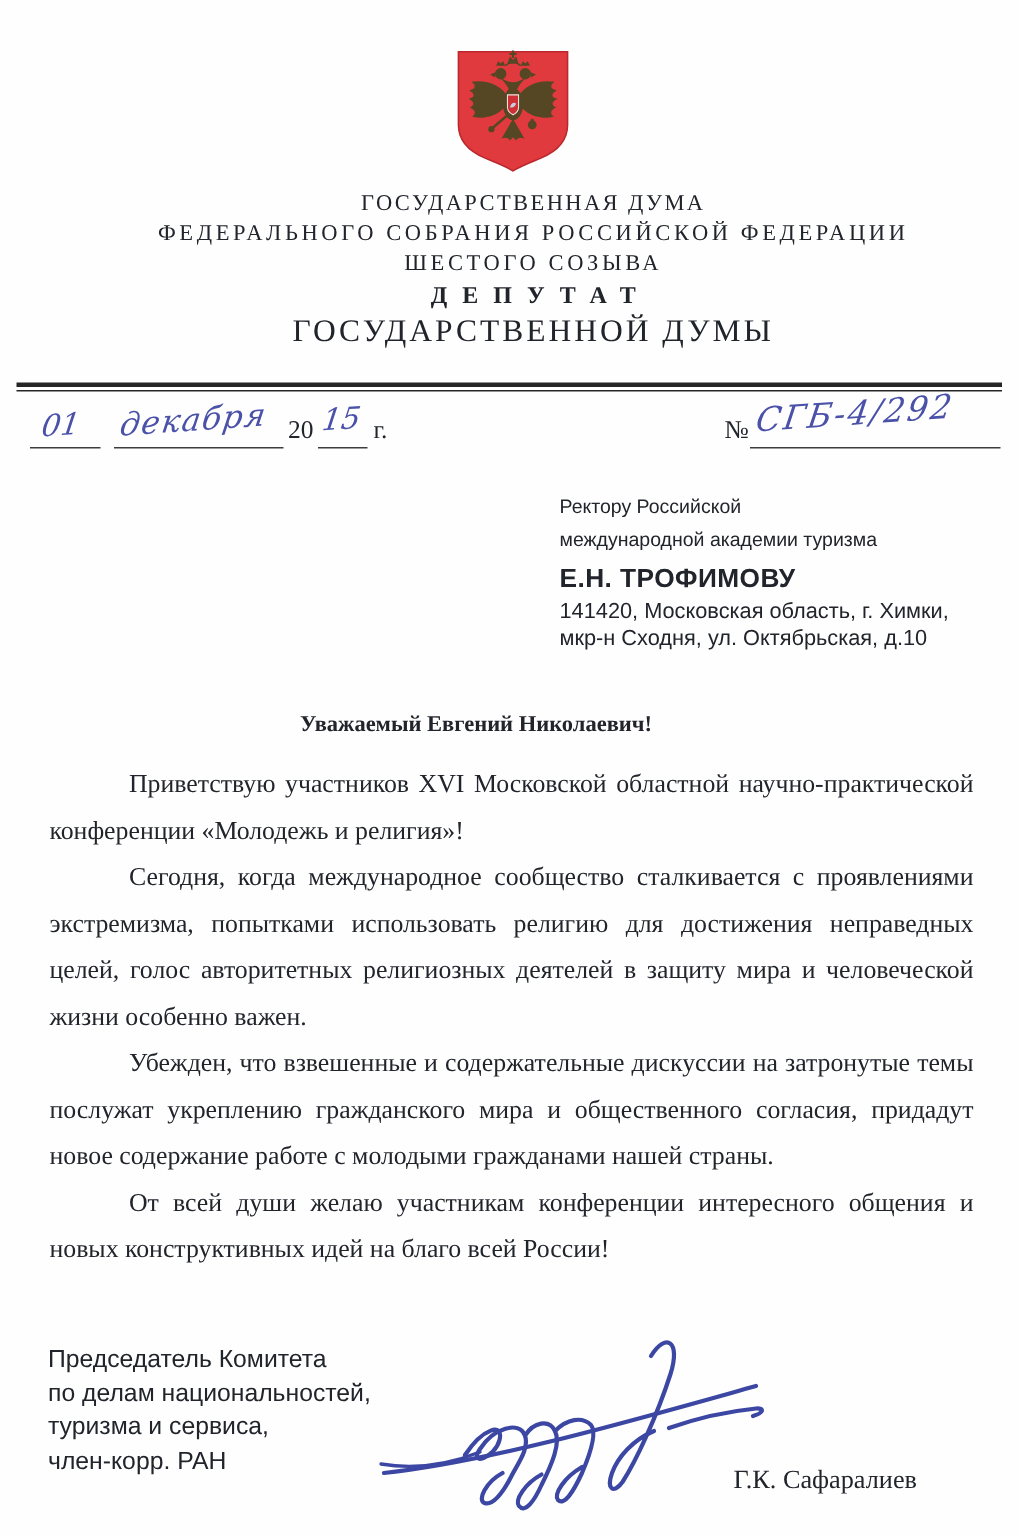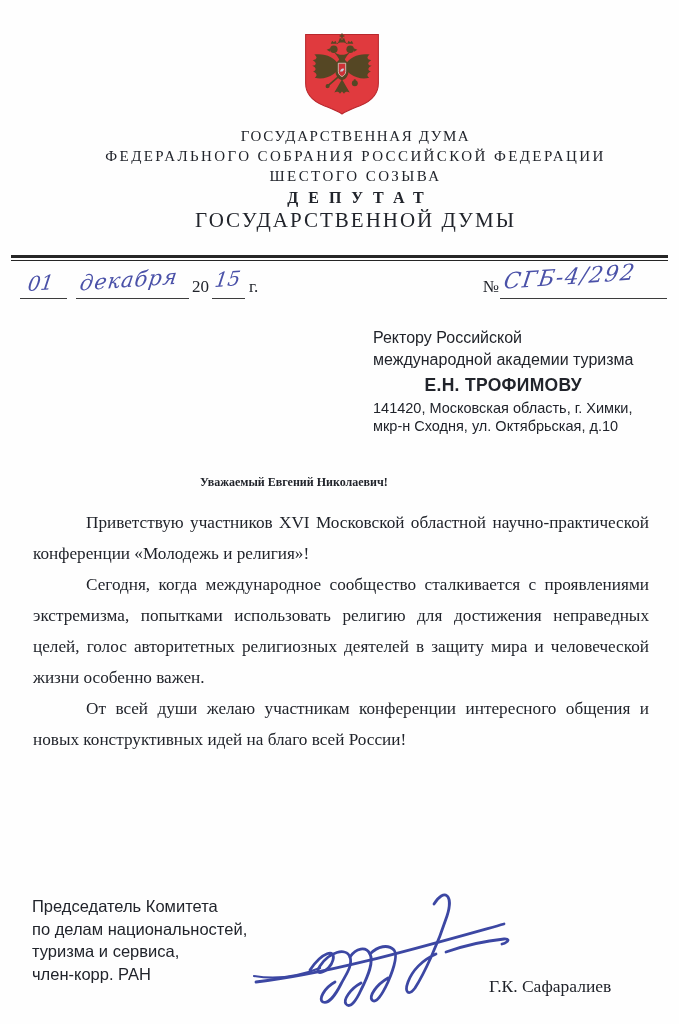--- a/index.html
+++ b/index.html
@@ -43,27 +43,27 @@
     font-family:"DejaVu Serif", serif; font-style:italic;
     color:#4a51a8; transform:rotate(-4deg) skewX(-12deg);
   }
   .hw-day   { left:8px;  top:-3px; font-size:20px; }
   .hw-month { left:4px;  top:-6px; font-size:21px; letter-spacing:1px; }
   .hw-year  { left:3px;  top:-7px; font-size:20px; }
   .hw-num   { left:4px;  top:-10px; font-size:22px; letter-spacing:1.5px; }
 
   
   .addressee { position:absolute; left:373px; top:327px; font-family:"Liberation Sans", sans-serif; }
-  .addr-line { font-size:16px; line-height:22px; }
-  .addr-name { margin-top:4px; font-size:17.5px; font-weight:bold; letter-spacing:0.3px;text-align:center; }
+  .addr-line { font-size:13px; line-height:22px; }
+  .addr-name { margin-top:4px; font-size:17.5px; font-weight:bold; letter-spacing:0.3px; }
   .addr-post { font-size:14.5px; line-height:18px; }
   .addr-post.first { margin-top:3px; }
 
   
-  .salutation { position:absolute; left:200px; top:475px; font-size:12px; font-weight:bold; }
+  .salutation { position:absolute; left:200px; top:475px; font-size:15px; font-weight:bold; }
   .body-text  { position:absolute; left:33px; top:507px; width:616px;
                 font-size:17.2px; line-height:31px; text-align:justify; }
   .body-text p { text-indent:53px; margin:0; }
 
   
   .sig-titles { position:absolute; left:32px; top:895px;
                 font-family:"Liberation Sans", sans-serif; font-size:16.5px; line-height:22.5px; }
   .signature-svg { position:absolute; left:248px; top:890px; width:262px; height:128px; }
   .sig-name { position:absolute; left:489px; top:976px; font-size:17.5px; }
 </style>
@@ -139,20 +139,21 @@
     <div class="addr-name">Е.Н. ТРОФИМОВУ</div>
     <div class="addr-post first">141420, Московская область, г. Химки,</div>
     <div class="addr-post">мкр-н Сходня, ул. Октябрьская, д.10</div>
   </div>
 
   <div class="salutation">Уважаемый Евгений Николаевич!</div>
 
   <div class="body-text">
     <p>Приветствую участников XVI Московской областной научно-практической конференции «Молодежь и религия»!</p>
     <p>Сегодня, когда международное сообщество сталкивается с проявлениями экстремизма, попытками использовать религию для достижения неправедных целей, голос авторитетных религиозных деятелей в защиту мира и человеческой жизни особенно важен.</p>
+    <p>Убежден, что взвешенные и содержательные дискуссии на затронутые темы послужат укреплению гражданского мира и общественного согласия, придадут новое содержание работе с молодыми гражданами нашей страны.</p>
     <p>От всей души желаю участникам конференции интересного общения и новых конструктивных идей на благо всей России!</p>
   </div>
 
   <div class="sig-titles">
     <div>Председатель Комитета</div>
     <div>по делам национальностей,</div>
     <div>туризма и сервиса,</div>
     <div>член-корр. РАН</div>
   </div>
 

